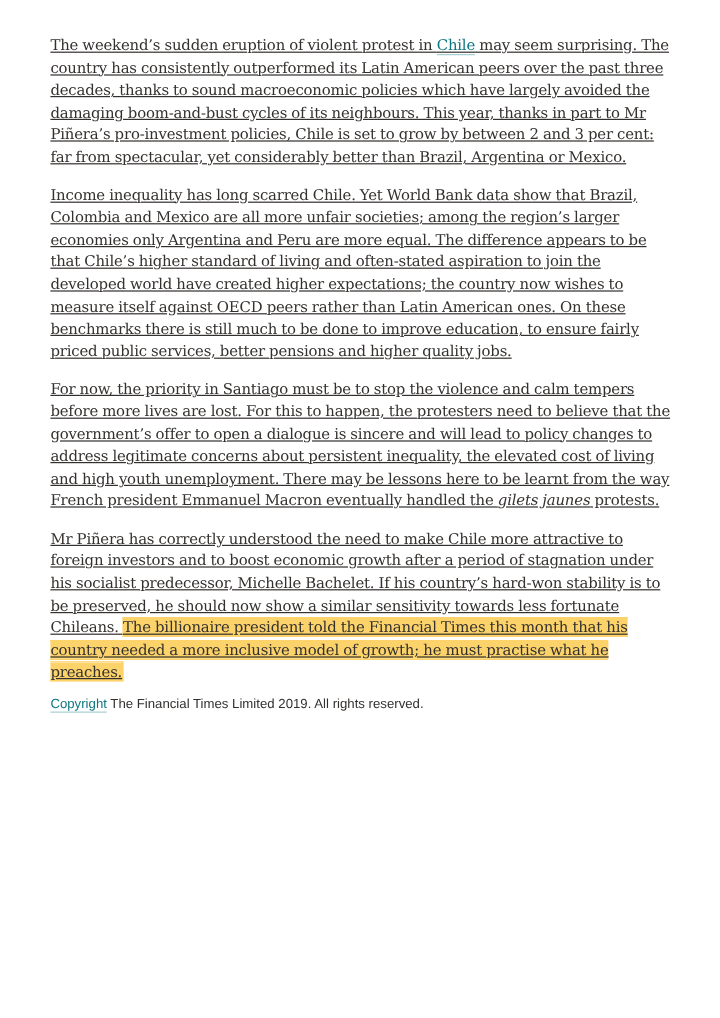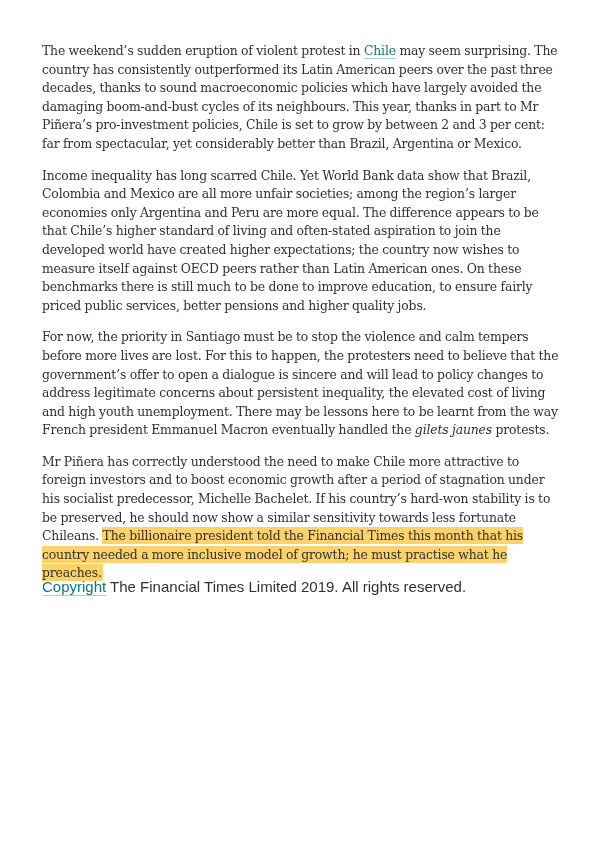--- a/index.html
+++ b/index.html
@@ -19,38 +19,39 @@
       top: 29px;
       width: 520px;
       font-family: "DejaVu Serif", "Liberation Serif", serif;
       font-size: 12.4px;
       line-height: 18.6px;
       color: #33302e;
       letter-spacing: -0.15px;
       word-spacing: -0.3px;
     }
     .article p {
-      margin: 13px 0 13px 0;
+      margin: 0 0 13px 0;
+      text-decoration: underline;
     }
     .link {
       color: #0d7680;
       text-decoration: none;
       border-bottom: 1px solid rgba(13,118,128,0.35);
       cursor: pointer;
     }
     .highlight {
       background: #fcd36a;
       box-shadow: 0 0 0 1px #fcd36a;
     }
     .copyright {
       position: absolute;
       left: 42px;
       top: 580px;
       font-family: "Liberation Sans", "DejaVu Sans", sans-serif;
-      font-size: 15px;
+      font-size: 11px;
       line-height: 14px;
       color: #33302e;
     }
     .copyright .link {
       color: #0d7680;
     }
   </style>
 </head>
 <body>
 

